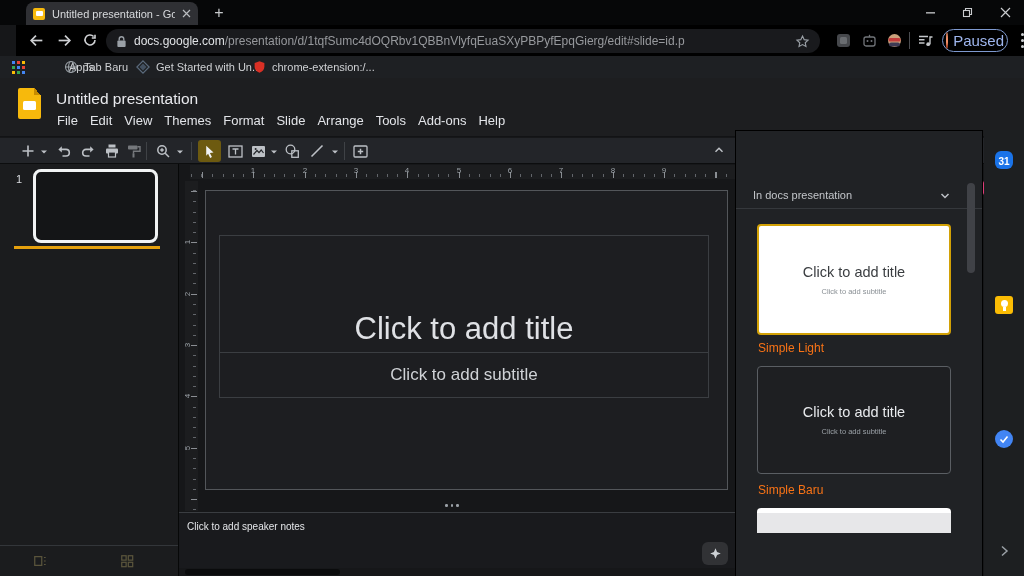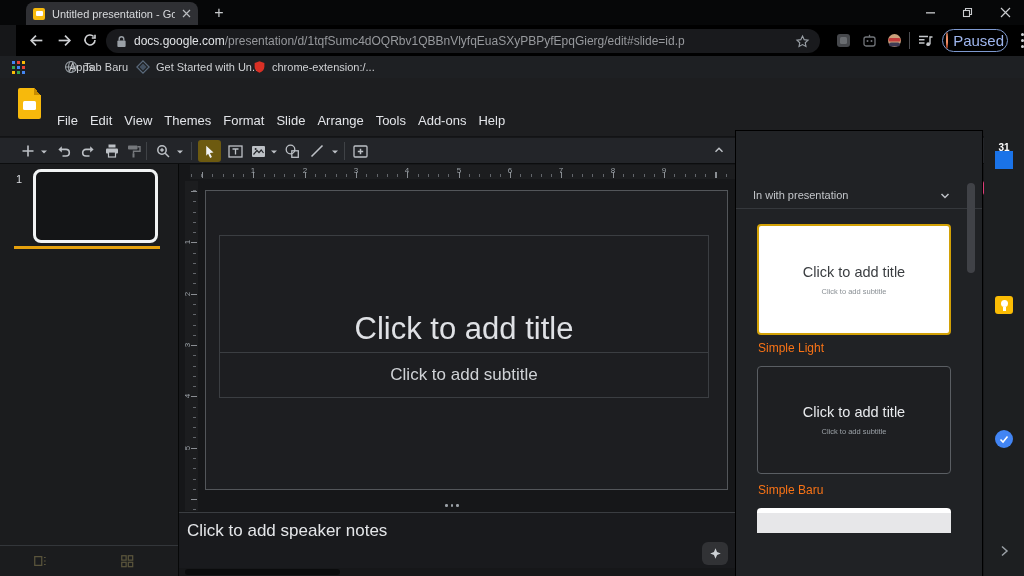--- a/index.html
+++ b/index.html
@@ -78,21 +78,21 @@
 
   .slide { position:absolute; left:26px; top:26px; width:523px; height:300px; background:#1d1e21; border:1px solid #53565a; }
   .ph-title { position:absolute; left:13px; top:44px; width:490px; height:118px; border:1px solid #3b3e42; display:flex; align-items:flex-end; justify-content:center; padding-bottom:5px; }
   .ph-title span { font-size:31px; color:#dfe1e5; }
   .ph-subtitle { position:absolute; left:13px; top:161px; width:490px; height:46px; border:1px solid #3b3e42; display:flex; align-items:center; justify-content:center; }
   .ph-subtitle span { font-size:17px; color:#cfd2d6; }
 
   .notes-handle { position:absolute; left:266px; top:340px; display:flex; gap:3px; }
   .notes-handle i { width:2.5px; height:2.5px; border-radius:50%; background:#9aa0a6; }
   .notes { position:absolute; left:0; top:348px; width:556px; height:56px; background:#191a1d; border-top:1px solid #3a3d41; }
-  .notes-text { position:absolute; left:8px; top:8px; font-size:17px; color:#e4e6e9; }
+  .notes-text { position:absolute; left:8px; top:8px; font-size:10px; color:#e4e6e9; }
   .explore-btn { position:absolute; left:523px; top:378px; width:26px; height:23px; background:#313235; border-radius:6px; display:flex; align-items:center; justify-content:center; }
   .canvas-scroll-thumb { position:absolute; left:6px; top:405px; width:155px; height:6px; background:#0a0b0c; border-radius:3px; }
 
   
   .themes-panel { position:absolute; left:735px; top:130px; width:248px; height:446px; background:#202225; border:1px solid #000; border-bottom:none; z-index:10; }
   .tp-header { position:absolute; left:0; top:0; width:100%; height:52px; border-bottom:1px solid #35383c; }
   .tp-title { position:absolute; left:48px; top:18px; font-size:14.5px; color:#e8eaed; }
   .tp-close { position:absolute; left:212px; top:20px; color:#bdc1c6; }
   .tp-filter { position:absolute; left:0; top:52px; width:100%; height:26px; border-bottom:1px solid #35383c; }
   .tp-filter-label { position:absolute; left:17px; top:6px; font-size:11px; color:#c3c6ca; }
@@ -107,21 +107,21 @@
   .card-dark .cs { font-size:7.5px; color:#9aa0a6; margin-top:7px; }
   .theme-label { position:absolute; left:22px; font-size:12px; color:#f97316; }
   .card-partial { position:absolute; left:21px; top:377px; width:194px; height:25px; background:#fff; border-radius:4px 4px 0 0; overflow:hidden; }
   .card-partial .band { position:absolute; left:0; top:5px; width:100%; height:20px; background:#e7e7e9; }
   .tp-importbar { position:absolute; left:0; bottom:0; width:100%; height:44px; border-top:1px solid #35383c; background:#202225; }
   .import-btn { position:absolute; left:65px; top:6px; width:118px; height:26px; background:#d2a106; border-radius:4px; display:flex; align-items:center; justify-content:center; font-size:12.5px; font-weight:bold; color:#24211a; }
 
   
   .side-col { position:absolute; left:984px; top:130px; width:40px; height:446px; background:#1d1f21; z-index:9; }
   .sc-icon { position:absolute; left:11px; }
-  .cal-icon { width:18px; height:18px; background:#1a73e8; border-radius:0; display:flex; align-items:flex-end; justify-content:center; font-size:10px; font-weight:bold; color:#fff; padding-bottom:16px; }
+  .cal-icon { width:18px; height:18px; background:#1a73e8; border-radius:6px; display:flex; align-items:flex-end; justify-content:center; font-size:10px; font-weight:bold; color:#fff; padding-bottom:2px; }
   .keep-icon { width:18px; height:18px; background:#fbbc04; border-radius:3px; position:relative; }
   .keep-icon::after { content:""; position:absolute; left:5.5px; top:4px; width:7px; height:7px; border-radius:50%; background:#fff; }
   .keep-icon::before { content:""; position:absolute; left:7.5px; top:11px; width:3px; height:4px; background:#fff; }
   .tasks-icon { width:18px; height:18px; border-radius:50%; background:#4285f4; display:flex; align-items:center; justify-content:center; }
   .sc-collapse { position:absolute; left:14px; top:415px; color:#9aa0a6; }
 </style>
 </head>
 <body>
 
 <div class="titlebar">
@@ -262,20 +262,21 @@
       </svg>
     <span class="bm-label">chrome-extension:/...</span>
   </div>
 </div>
 
 <div class="appheader">
   <div class="slides-logo">
       <span class="fold"></span>
       <span class="inner"></span>
     </div>
+  <div class="doc-title">Untitled presentation</div>
   <div class="menubar">
     <span class="menu-item">File</span>
     <span class="menu-item">Edit</span>
     <span class="menu-item">View</span>
     <span class="menu-item">Themes</span>
     <span class="menu-item">Format</span>
     <span class="menu-item">Slide</span>
     <span class="menu-item">Arrange</span>
     <span class="menu-item">Tools</span>
     <span class="menu-item">Add-ons</span>
@@ -487,21 +488,21 @@
   <div class="explore-btn">
     <svg width="13" height="13" viewBox="0 0 16 16">
         <path d="M8 1.5 L9.9 6.1 L14.5 8 L9.9 9.9 L8 14.5 L6.1 9.9 L1.5 8 L6.1 6.1 Z" fill="#cdd1d5"></path>
       </svg>
   </div>
   <div class="canvas-scroll-thumb"></div>
 </div>
 
 <div class="themes-panel">
   <div class="tp-filter">
-    <span class="tp-filter-label">In with presentation</span>
+    <span class="tp-filter-label">In docs presentation</span>
     <span class="tp-chevron">
       <svg width="12" height="12" viewBox="0 0 12 12" fill="none" stroke="currentColor" stroke-width="1.5">
           <path d="M2.5 4 L6 7.5 L9.5 4"></path>
         </svg>
     </span>
   </div>
   <div class="tp-scrollbar"></div>
 
   <div class="theme-card card-light">
     <span class="ct">Click to add title</span>

